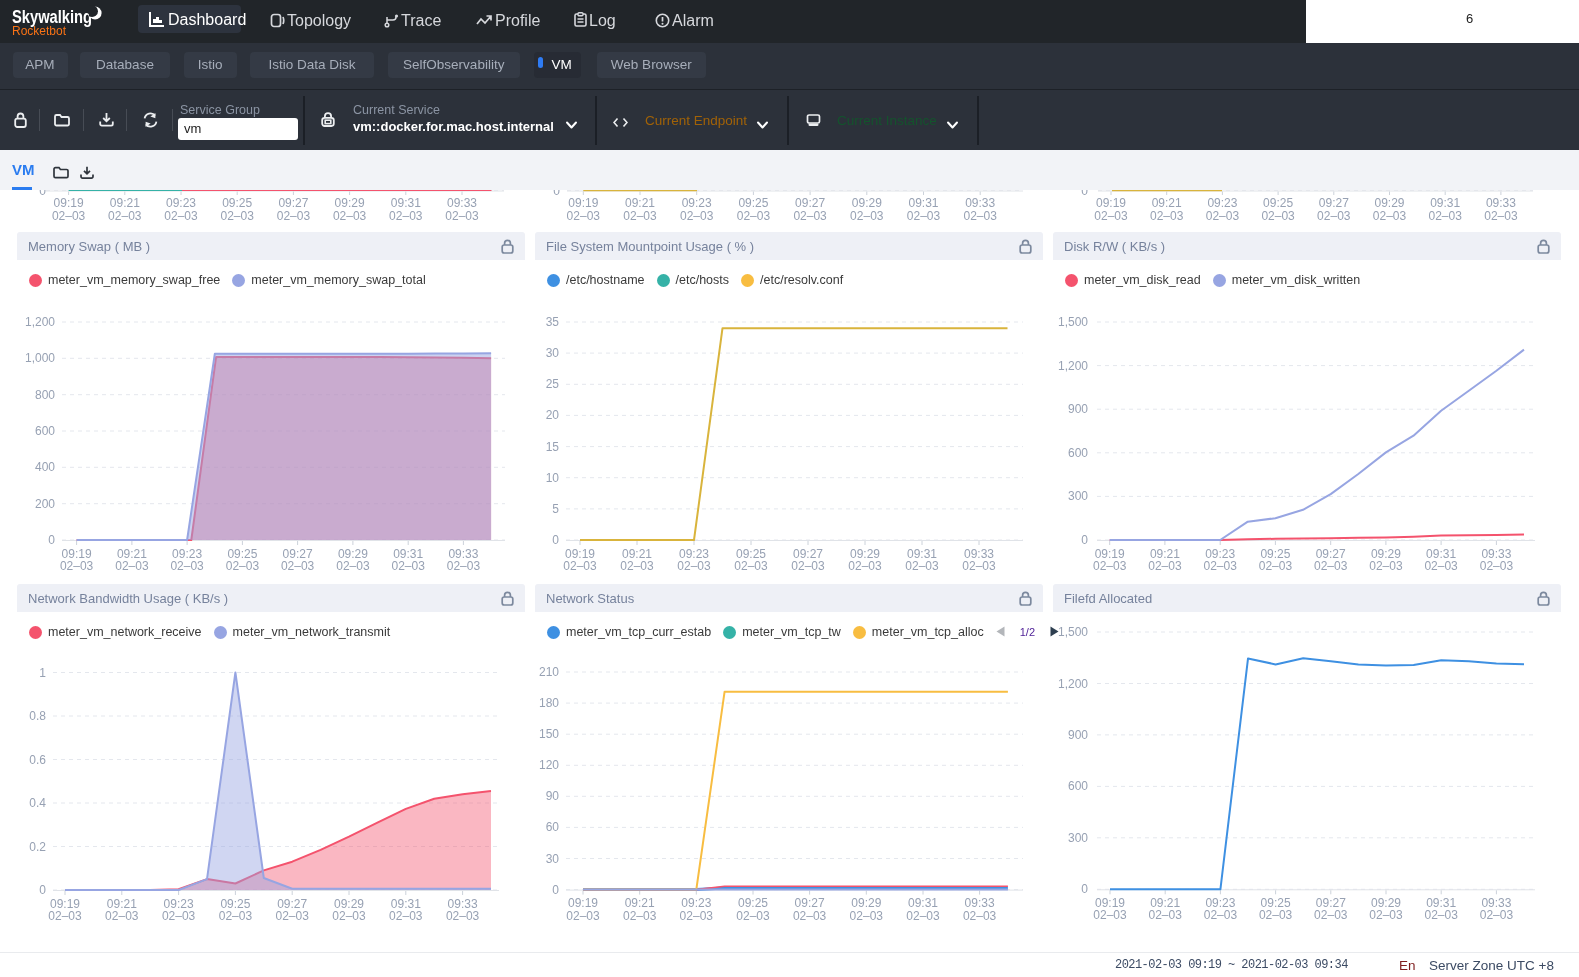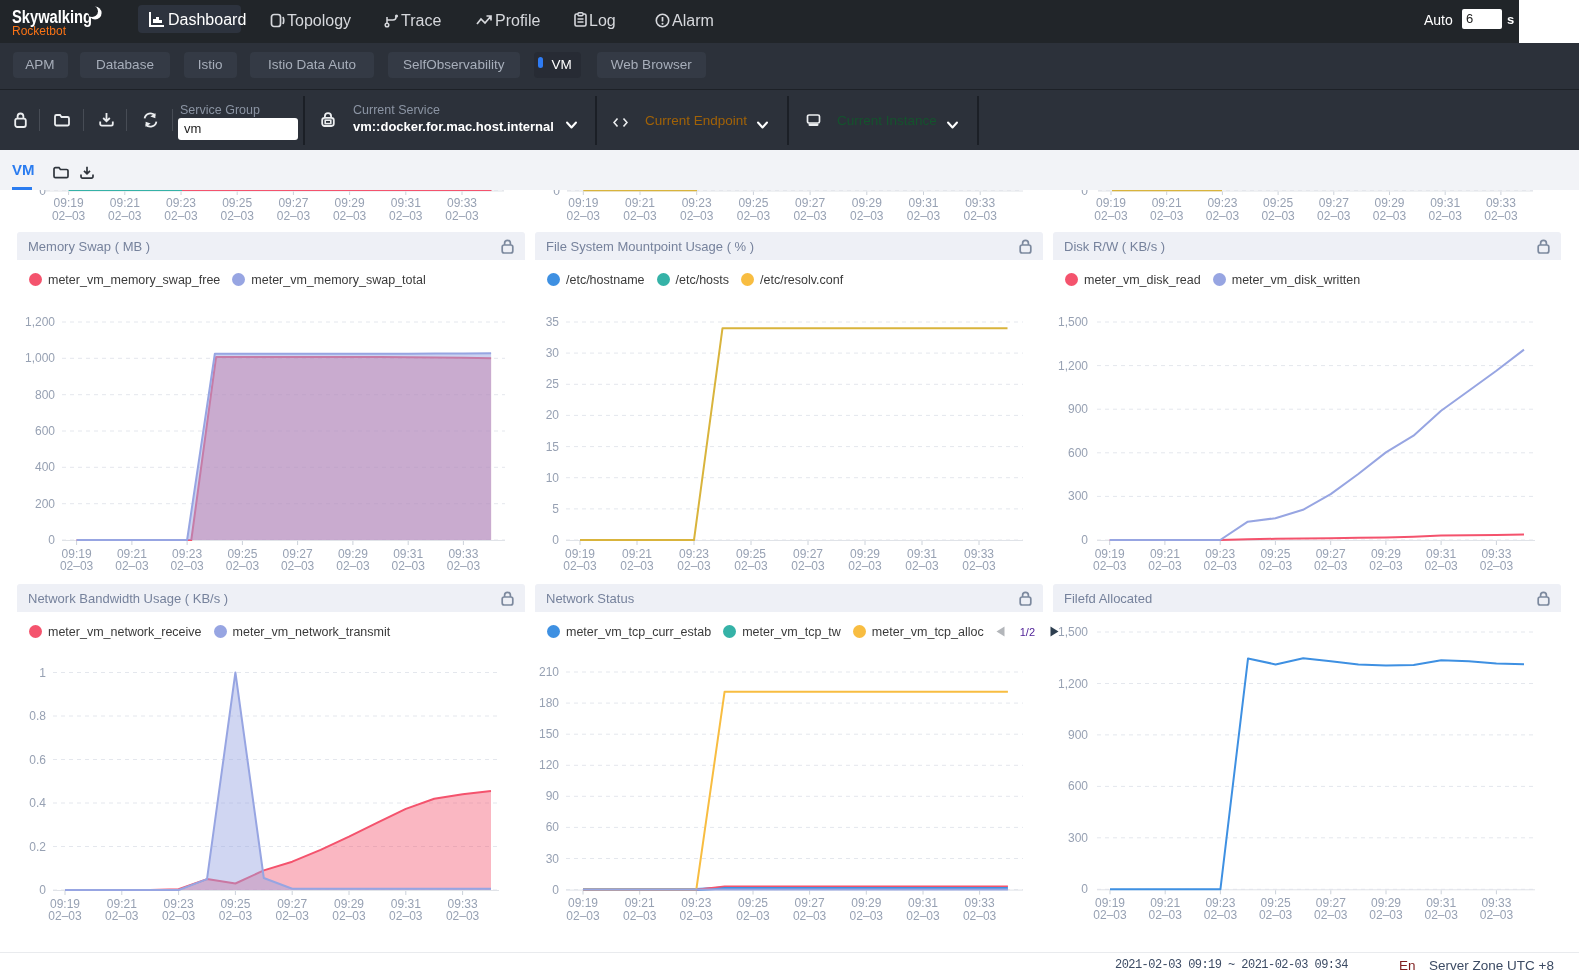--- a/index.html
+++ b/index.html
@@ -1,27 +1,27 @@
 <!DOCTYPE html>
 <html><head><meta charset="utf-8"><style>
 
 *{margin:0;padding:0;box-sizing:border-box}
 html,body{width:1579px;height:977px;overflow:hidden;background:#fff;font-family:"Liberation Sans",sans-serif;-webkit-font-smoothing:antialiased}
 .abs{position:absolute}
-#topbar{position:absolute;left:0;top:0;width:1519px;height:43px;background:#212529}
+#topbar{position:absolute;left:0;top:0;width:1306px;height:43px;background:#212529}
 #tabbar{position:absolute;left:0;top:43px;width:1579px;height:47px;background:#2c313a;border-bottom:1px solid #1d2127}
 #toolbar{position:absolute;left:0;top:90px;width:1579px;height:60px;background:#2c313a}
 #vmband{position:absolute;left:0;top:150px;width:1579px;height:40px;background:#f2f3f7}
 #botbar{position:absolute;left:0;top:952px;width:1579px;height:25px;background:#fff;border-top:1px solid #e9ebee}
 .chip{position:absolute;top:52px;height:26px;background:#343a45;border-radius:4px;color:#a7aeba;font-size:13.5px;line-height:26px;text-align:center}
 .navtxt{color:#d6d8dc;font-size:16px}
 .card{position:absolute;width:508px;height:342px}
 .chead{position:absolute;left:0;top:0;width:508px;height:28px;background:#eef0f6;border-radius:3px 3px 0 0;color:#76829c;font-size:13px;display:flex;align-items:center;justify-content:space-between;padding:0 11px}
 .legend{position:absolute;left:12px;top:40px;width:496px;height:15px;font-size:12.5px;color:#3a3a3a;display:flex;align-items:center;white-space:nowrap}
-.litem{display:inline-flex;align-items:flex-start;margin-right:12px}
+.litem{display:inline-flex;align-items:flex-end;margin-right:12px}
 .dot{display:inline-block;width:13px;height:13px;border-radius:50%;margin-right:6px}
 .pager{display:inline-flex;align-items:center;margin-left:0px}
 .pgnum{font-size:11px;color:#4c1d95;margin:0 14px}
 .plot{position:absolute;left:0;top:0}
 .sep{position:absolute;width:1px;height:22px;top:109px;background:#474c55}
 .bigsep{position:absolute;width:2px;height:49px;top:96px;background:#1b1f26}
 .ddlab{position:absolute;top:103px;font-size:12.5px;color:#8b94a3}
 .ddval{position:absolute;font-size:13.5px;color:#fff}
 </style></head><body>
 <div id="topbar">
@@ -70,21 +70,21 @@
 <div class="abs" style="left:1520px;top:13px"><svg class="" width="16" height="16" viewBox="0 0 16 16">
         <path d="M13.3 4.2 A6.3 6.3 0 1 0 14.3 8" fill="none" stroke="#fff" stroke-width="2.1"></path>
         <polygon points="15.6,1.2 15.6,7 10.2,5.2" fill="#fff"></polygon>
       </svg></div>
 <div class="abs" style="left:1536px;top:13px;color:#fff;font-size:13px">Reload</div>
 </div>
 <div id="tabbar"></div>
 <div class="chip" style="left:12.5px;width:55px">APM</div>
 <div class="chip" style="left:80px;width:90px">Database</div>
 <div class="chip" style="left:183.5px;width:53.5px">Istio</div>
-<div class="chip" style="left:250px;width:124px">Istio Data Auto</div>
+<div class="chip" style="left:250px;width:124px">Istio Data Disk</div>
 <div class="chip" style="left:387.5px;width:132.5px">SelfObservability</div>
 <div class="chip" style="left:597px;width:108.5px">Web Browser</div>
 <div class="chip" style="left:534px;width:47px;background:#272b34;color:#fff"><span style="position:absolute;left:4px;top:5px;width:5px;height:11px;background:#2e7bf3;border-radius:2.5px"></span><span style="margin-left:8px">VM</span></div>
 <div id="toolbar"></div>
 <div class="abs" style="left:14px;top:112px"><svg class="" width="13" height="16" viewBox="0 0 13 16">
       <rect x="1.2" y="6.6" width="10.6" height="8.4" rx="2" fill="none" stroke="#eceef0" stroke-width="1.8"></rect>
       <path d="M3.6 6.6 V4.4 a2.9 2.9 0 0 1 5.8 0 V6.6" fill="none" stroke="#eceef0" stroke-width="1.8"></path>
     </svg></div>
 <div class="sep" style="left:39px"></div>
 <div class="abs" style="left:54px;top:113px"><svg class="" width="16" height="14" viewBox="0 0 16 14">

